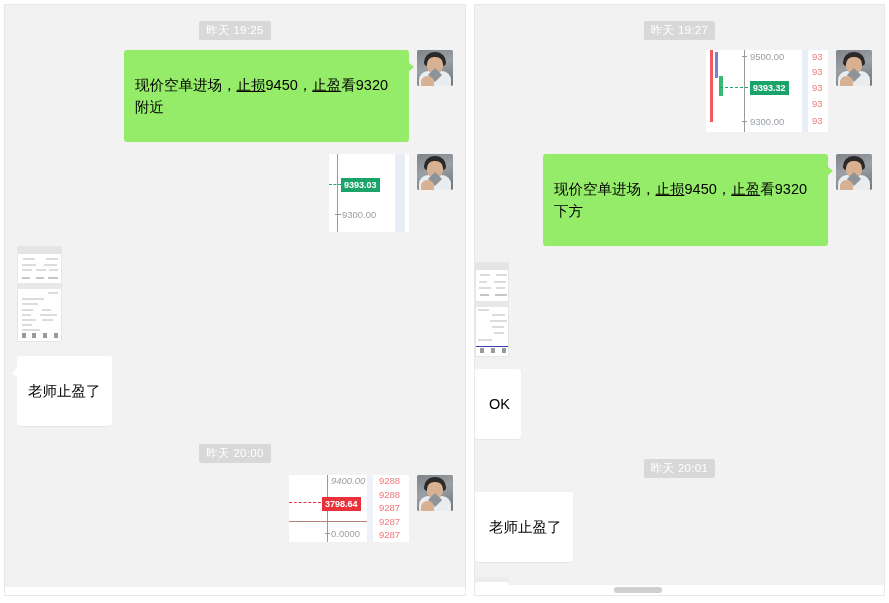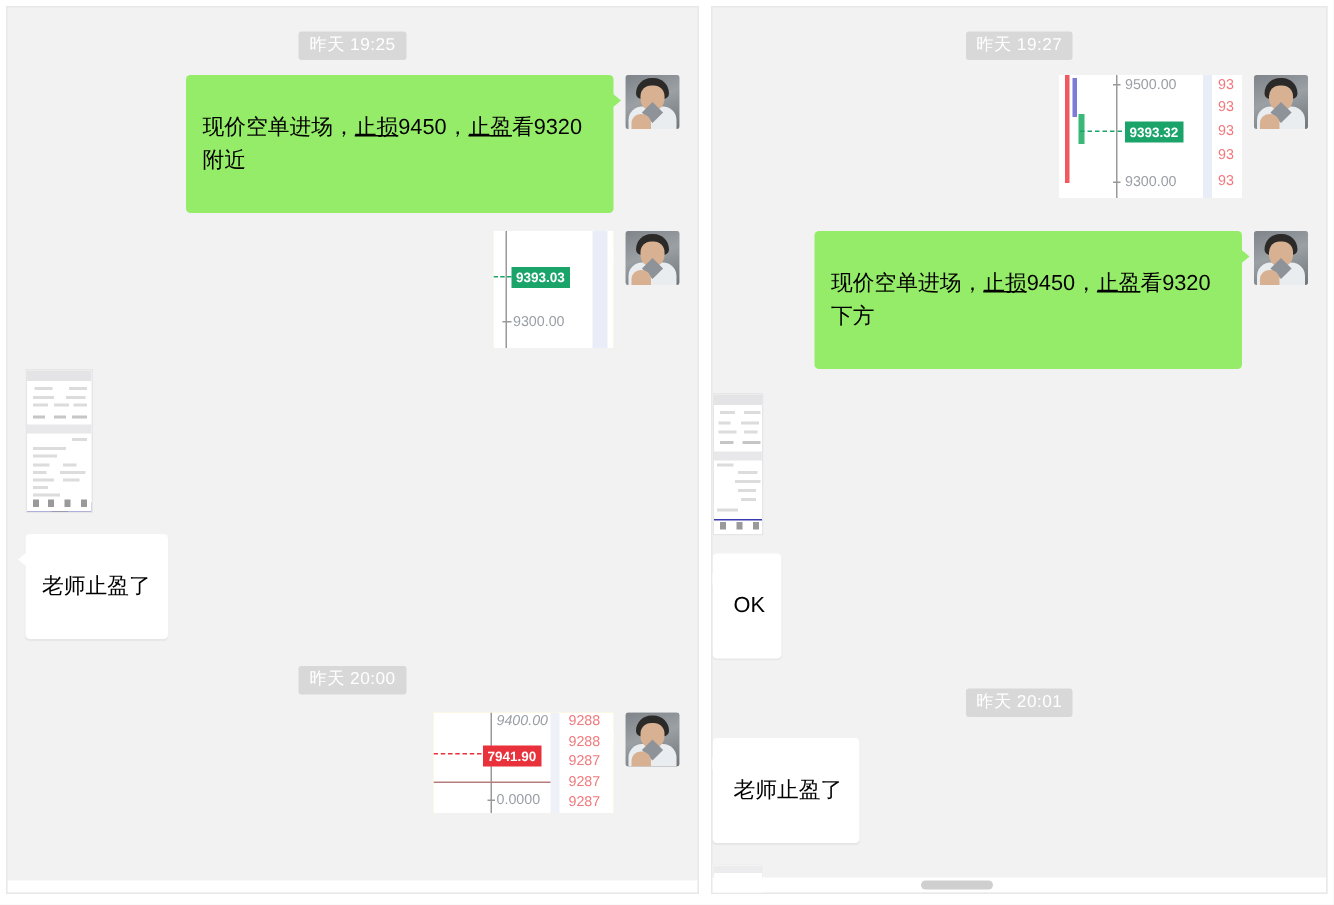--- a/index.html
+++ b/index.html
@@ -323,21 +323,21 @@
         </div>
 
         <div class="msg right" style="margin-bottom:14px;">
           <div class="imgmsg chartC">
             <div class="cv">
               <div class="band" style="left:78px;width:6px;background:#eef1f8;"></div>
               <div class="vline" style="left:38px;top:0;bottom:0;"></div>
               <div class="hline" style="left:0;width:32px;top:27px;border-top:1px dashed #e8313a;background:none;"></div>
               <div class="hline" style="left:0;width:78px;top:46px;background:#b77c7c;"></div>
               <div class="axtxt" style="left:42px;top:0px;color:#9aa0a6;font-style:italic;">9400.00</div>
-              <div class="lblbox lbl-red" style="left:33px;top:22px;">7941.90</div>
+              <div class="lblbox lbl-red" style="left:33px;top:22px;">3798.64</div>
               <div class="axtxt" style="left:42px;top:53px;">0.0000</div>
               <div class="hline" style="left:36px;top:58px;width:5px;background:#999;"></div>
               <div class="axtxt red" style="left:90px;top:0px;">9288</div>
               <div class="axtxt red" style="left:90px;top:14px;">9288</div>
               <div class="axtxt red" style="left:90px;top:27px;">9287</div>
               <div class="axtxt red" style="left:90px;top:41px;">9287</div>
               <div class="axtxt red" style="left:90px;top:54px;">9287</div>
             </div>
           </div>
           <div class="avatar">

